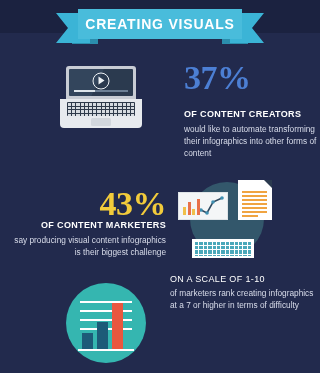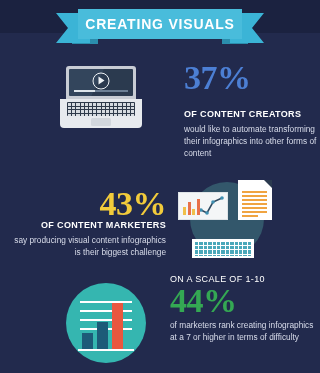--- a/index.html
+++ b/index.html
@@ -323,17 +323,16 @@
     <div class="bot-bars">
       <i style="height:16px; background:#1d5b78"></i>
       <i style="height:27px; background:#1d5b78"></i>
       <i style="height:46px; background:#e8573f"></i>
     </div>
     <div class="axis"></div>
   </div>
 
   <div class="stat44">
     <div class="scale">ON A SCALE OF 1-10</div>
-    <div class="bignum">44%</div>
     <div class="body">of marketers rank creating infographics at a 7 or higher in terms of difficulty</div>
   </div>
 
 </div>
 
 </body></html>

